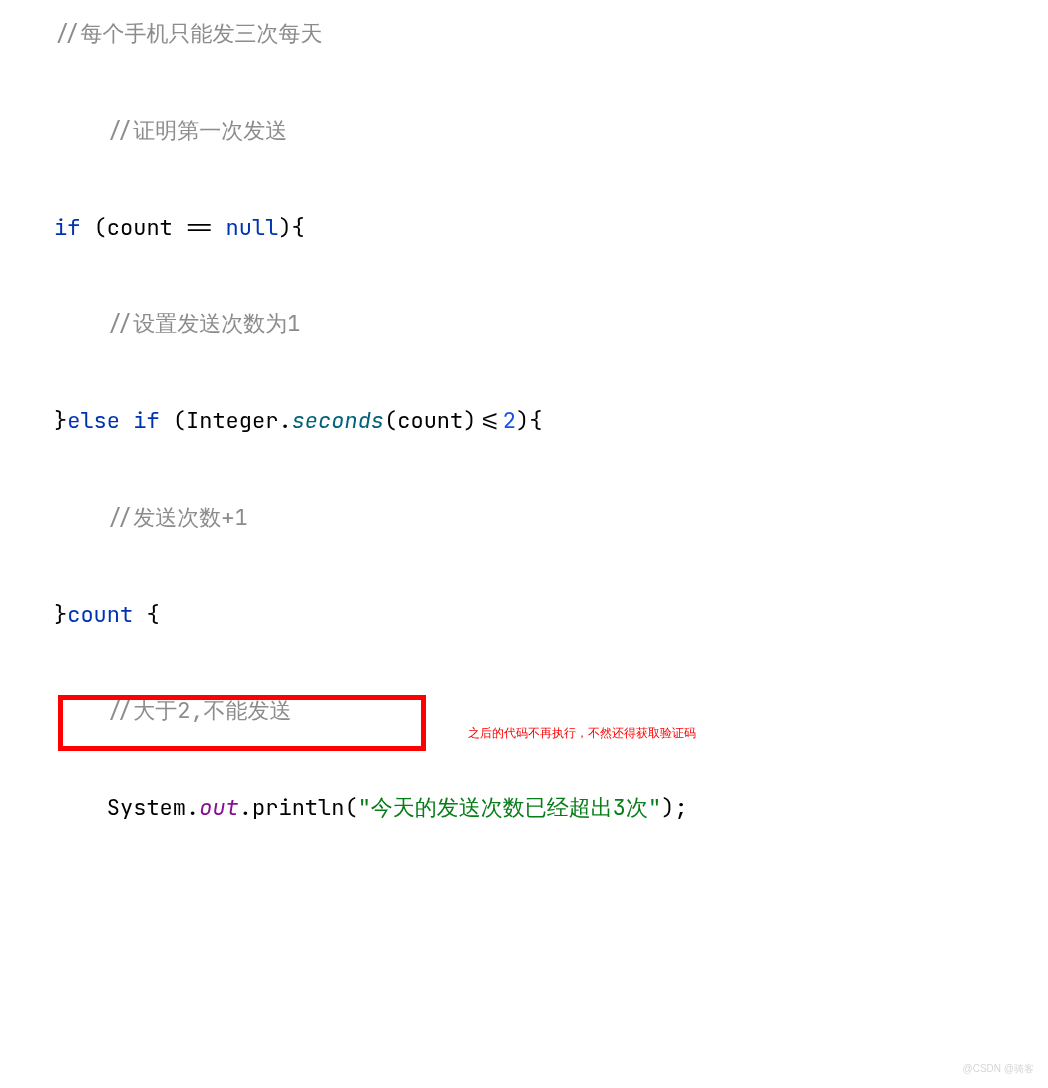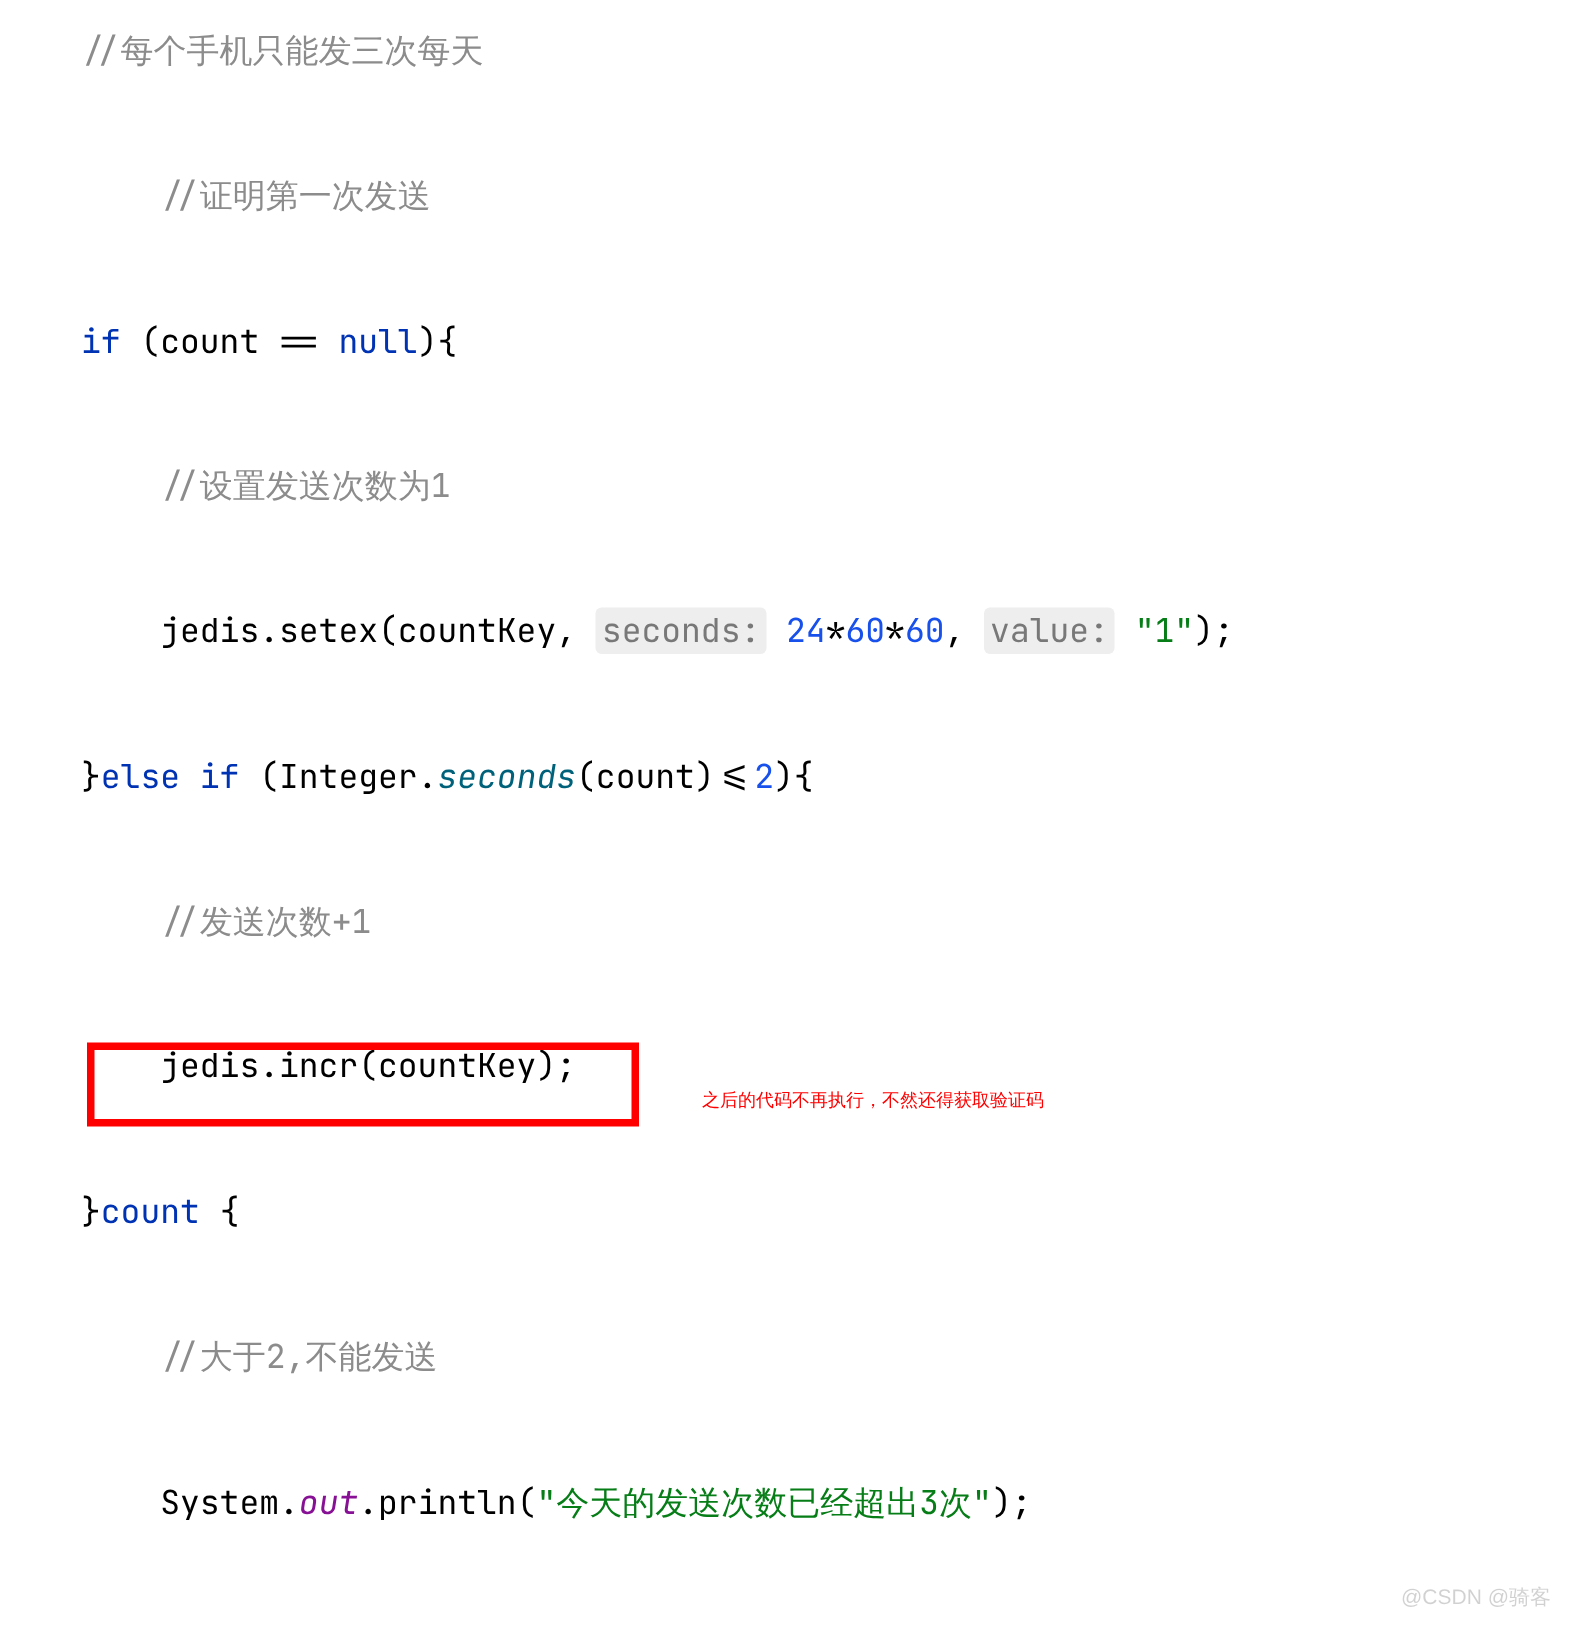--- a/index.html
+++ b/index.html
@@ -44,36 +44,34 @@
     font-size: 12px;
     left: 468px;
     top: 720px;
     white-space: nowrap;
   }
   .watermark {
     position: absolute;
     right: 14px;
     bottom: 8px;
     color: rgba(0,0,0,0.18);
-    font-size: 14px;
+    font-size: 10px;
     font-family: sans-serif;
   }
   .line { display: block; padding-left: 54px; }
 </style>
 </head>
 <body>
 
 <pre><span class="line"><span class="c-comment">//每个手机只能发三次每天</span></span>
 <span class="line">    <span class="c-comment">//证明第一次发送</span></span>
 <span class="line"><span class="c-kw">if</span><span class="c-ident"> (count == </span><span class="c-kw">null</span><span class="c-ident">){</span></span>
 <span class="line">    <span class="c-comment">//设置发送次数为1</span></span>
-<span class="line">    <span class="c-ident">jedis.setex(countKey, </span><span class="c-hint">seconds:</span><span class="c-num"> 24</span><span class="c-ident">*</span><span class="c-num">60</span><span class="c-ident">*</span><span class="c-num">60</span><span class="c-ident">, </span><span class="c-hint">value:</span><span class="c-str"> "1"</span><span class="c-ident">);</span></span>
 <span class="line"><span class="c-ident">}</span><span class="c-kw">else if</span><span class="c-ident"> (Integer.</span><span class="c-static">seconds</span><span class="c-ident">(count)&lt;=</span><span class="c-num">2</span><span class="c-ident">){</span></span>
 <span class="line">    <span class="c-comment">//发送次数+1</span></span>
-<span class="line">    <span class="c-ident">jedis.incr(countKey);</span></span>
 <span class="line"><span class="c-ident">}</span><span class="c-kw">count</span><span class="c-ident"> {</span></span>
 <span class="line">    <span class="c-comment">//大于2,不能发送</span></span>
 <span class="line">    <span class="c-ident">System.</span><span class="c-field">out</span><span class="c-ident">.println(</span><span class="c-str">"今天的发送次数已经超出3次"</span><span class="c-ident">);</span></span>
 
 
 
 
 
 
 

